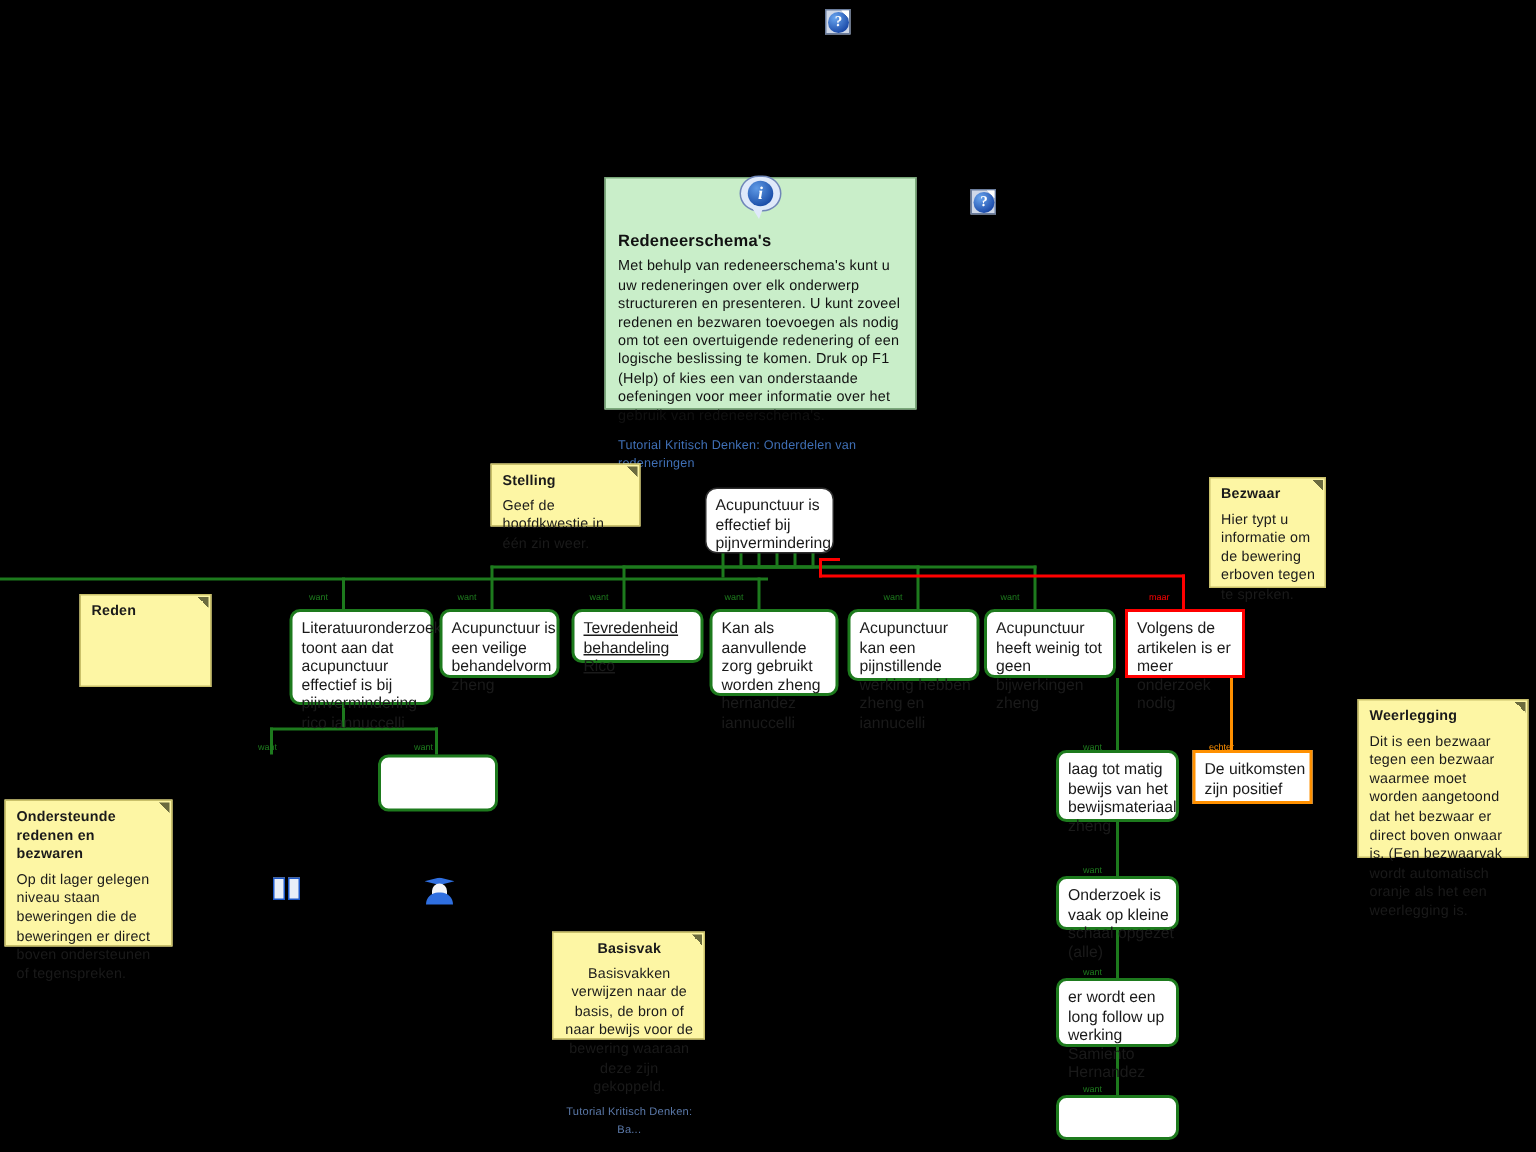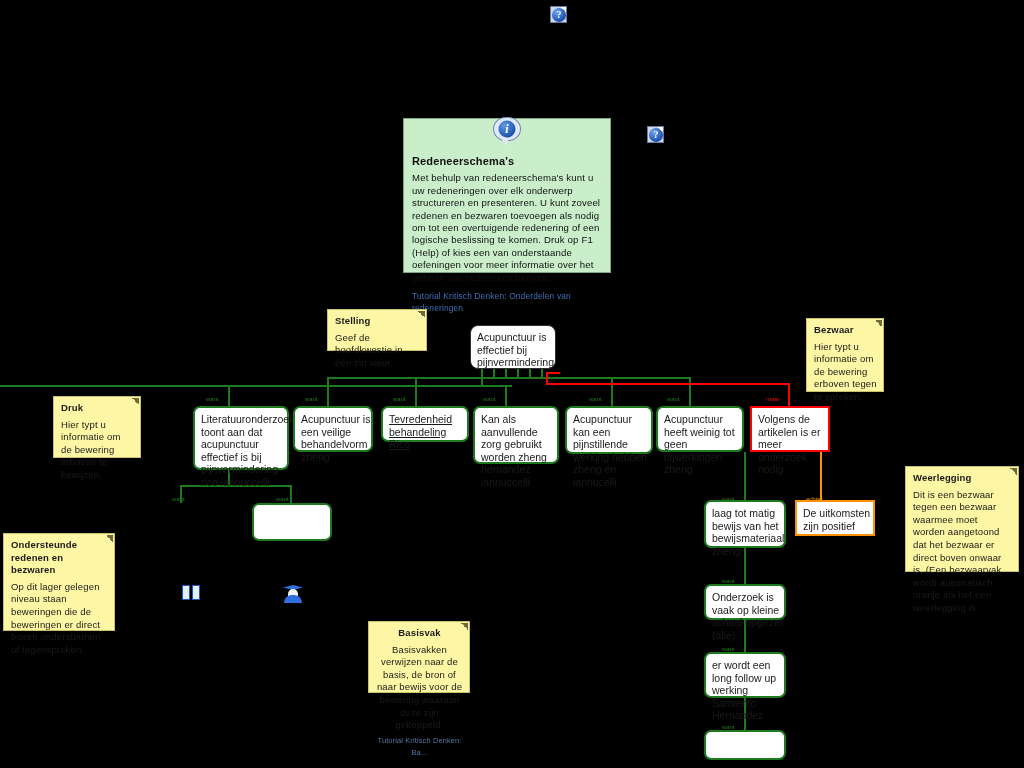--- a/index.html
+++ b/index.html
@@ -226,22 +226,21 @@
   </div>
 
   <div class="note" style="left:806px;top:318px;width:78px;height:74px;">
     <div class="dogear"></div>
     <div class="nt-title">Bezwaar</div>
     <div class="nt-body">Hier typt u informatie om de bewering erboven tegen te spreken.</div>
   </div>
 
   <div class="note" style="left:53px;top:396px;width:88px;height:62px;">
     <div class="dogear"></div>
-    <div class="nt-title">Druk</div>
-    <div class="nt-body">Hier typt u informatie om de bewering erboven te bewijzen.</div>
+    <div class="nt-title">Reden</div>
   </div>
 
   <div class="note" style="left:3px;top:533px;width:112px;height:98px;">
     <div class="dogear"></div>
     <div class="nt-title">Ondersteunde redenen en bezwaren</div>
     <div class="nt-body">Op dit lager gelegen niveau staan beweringen die de beweringen er direct boven ondersteunen of tegenspreken.</div>
   </div>
 
   <div class="note" style="left:368px;top:621px;width:102px;height:72px;text-align:center;">
     <div class="dogear"></div>

